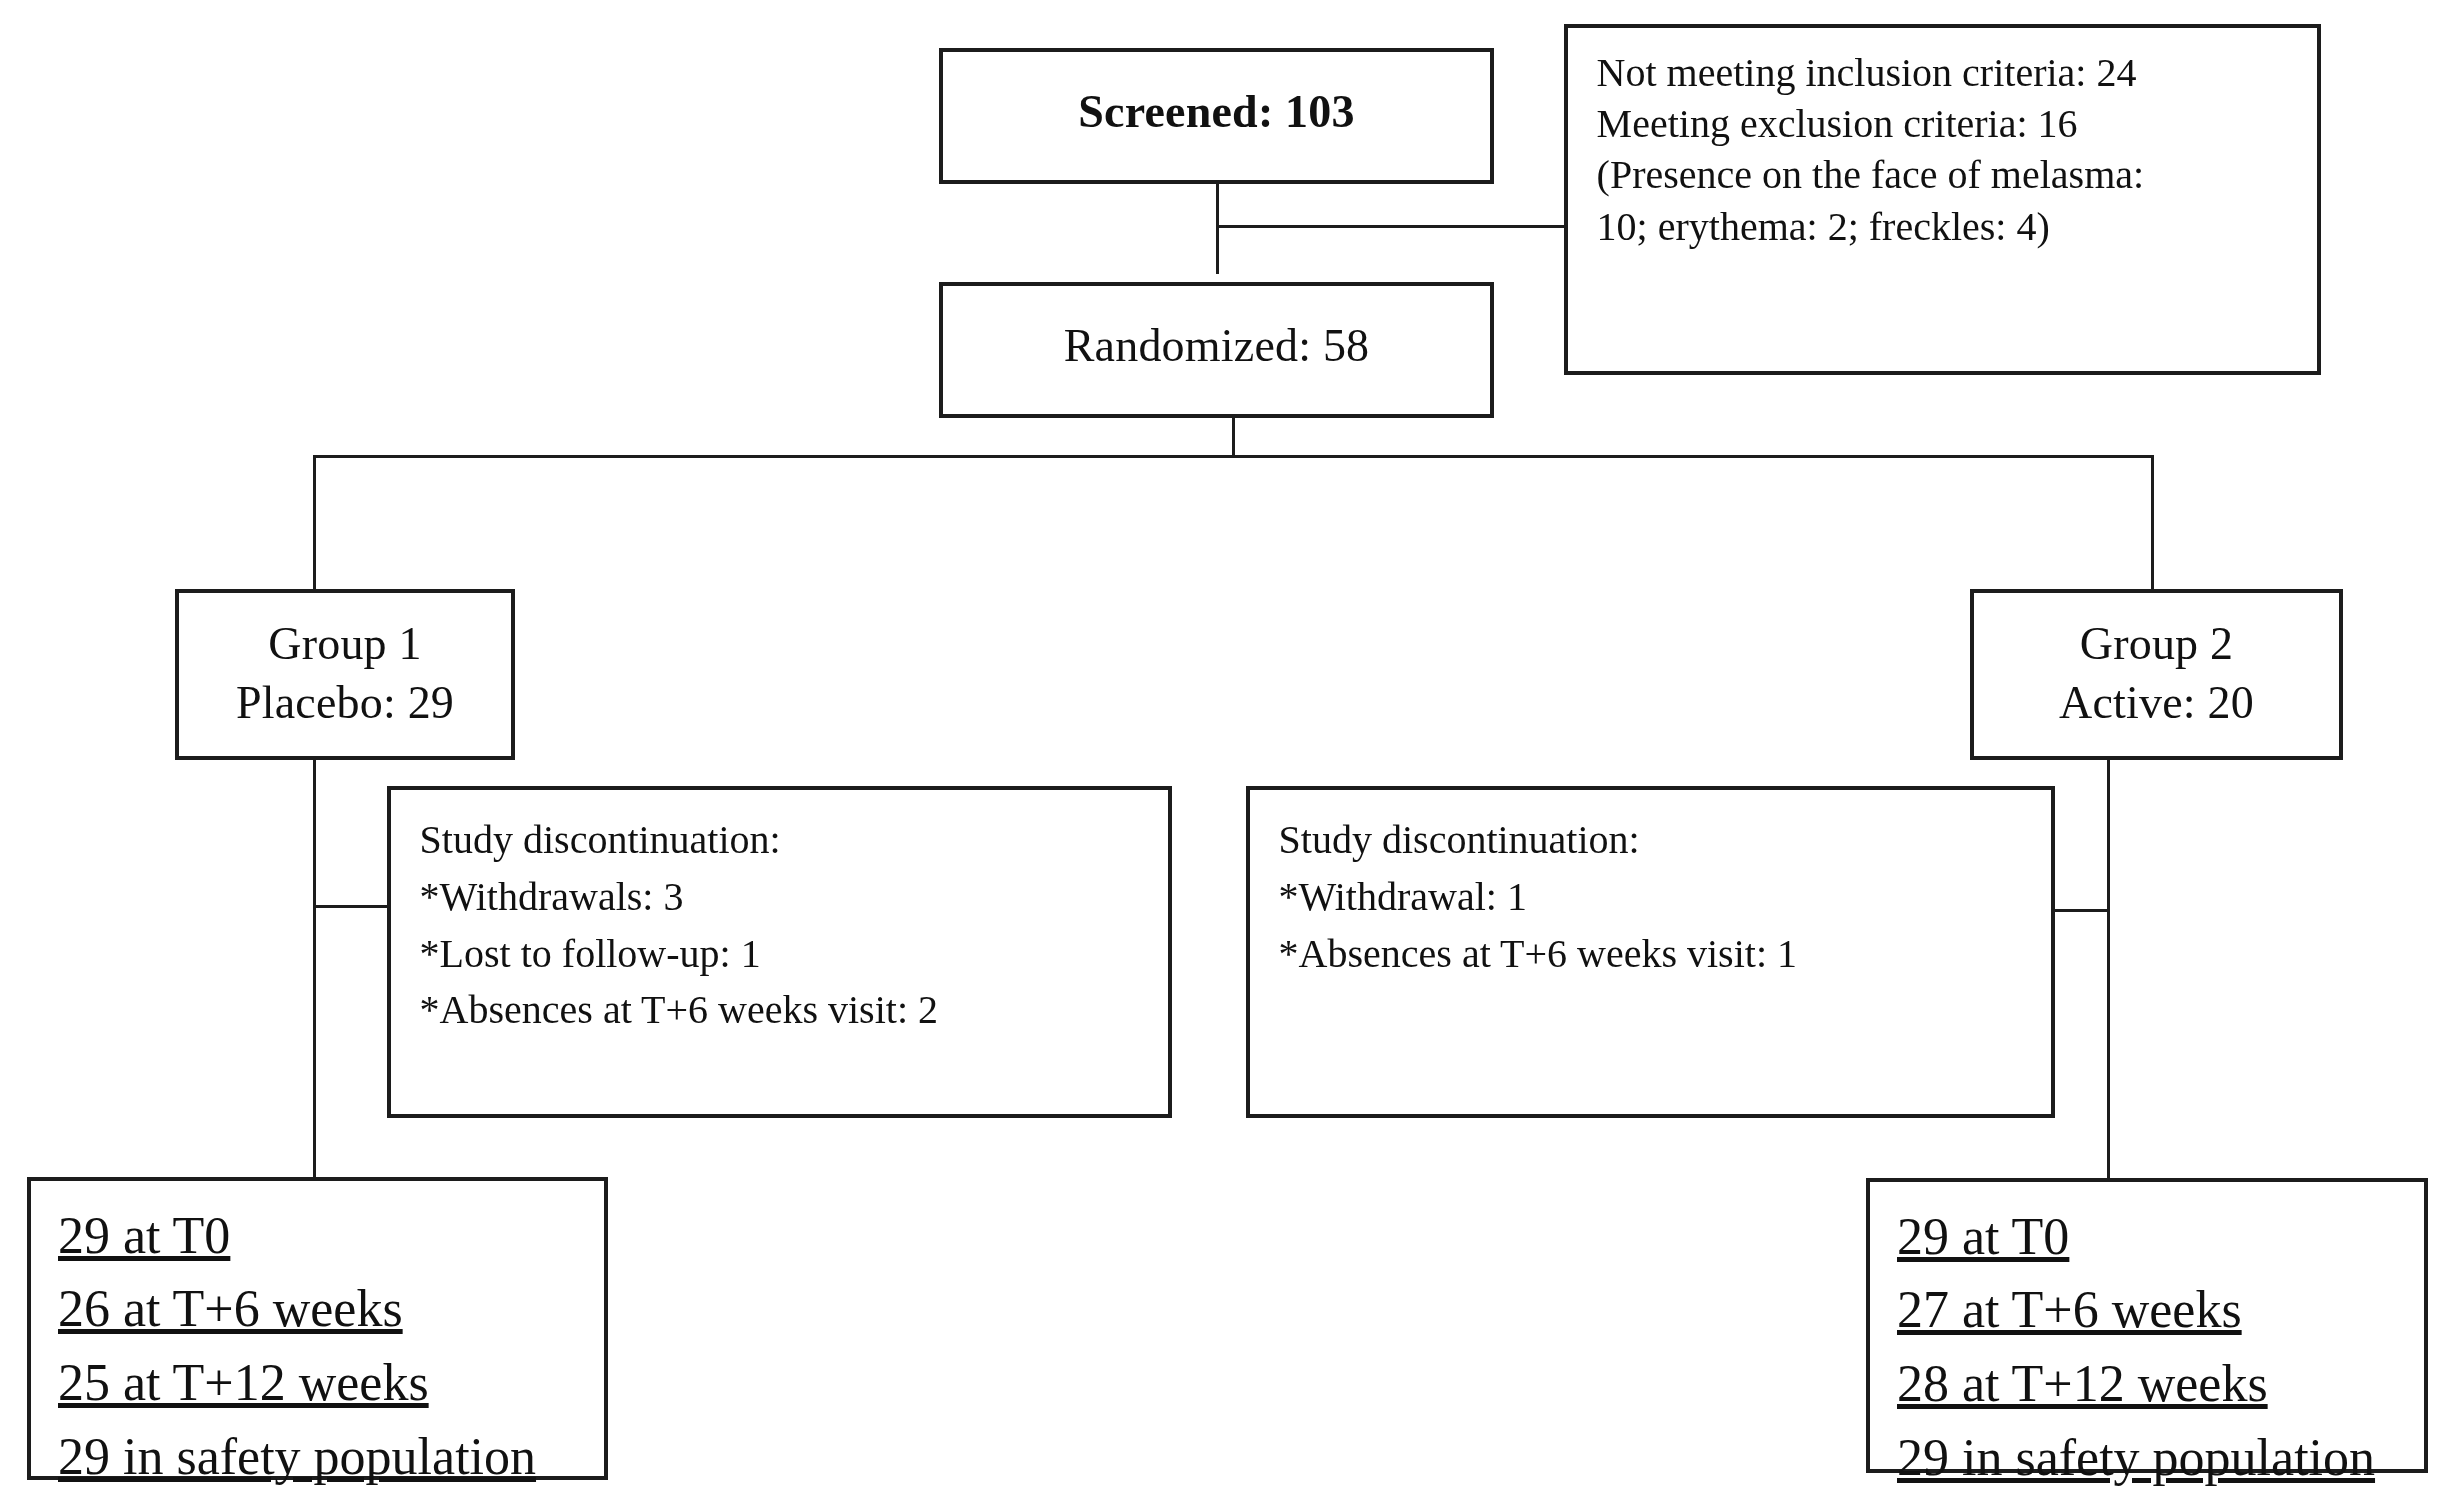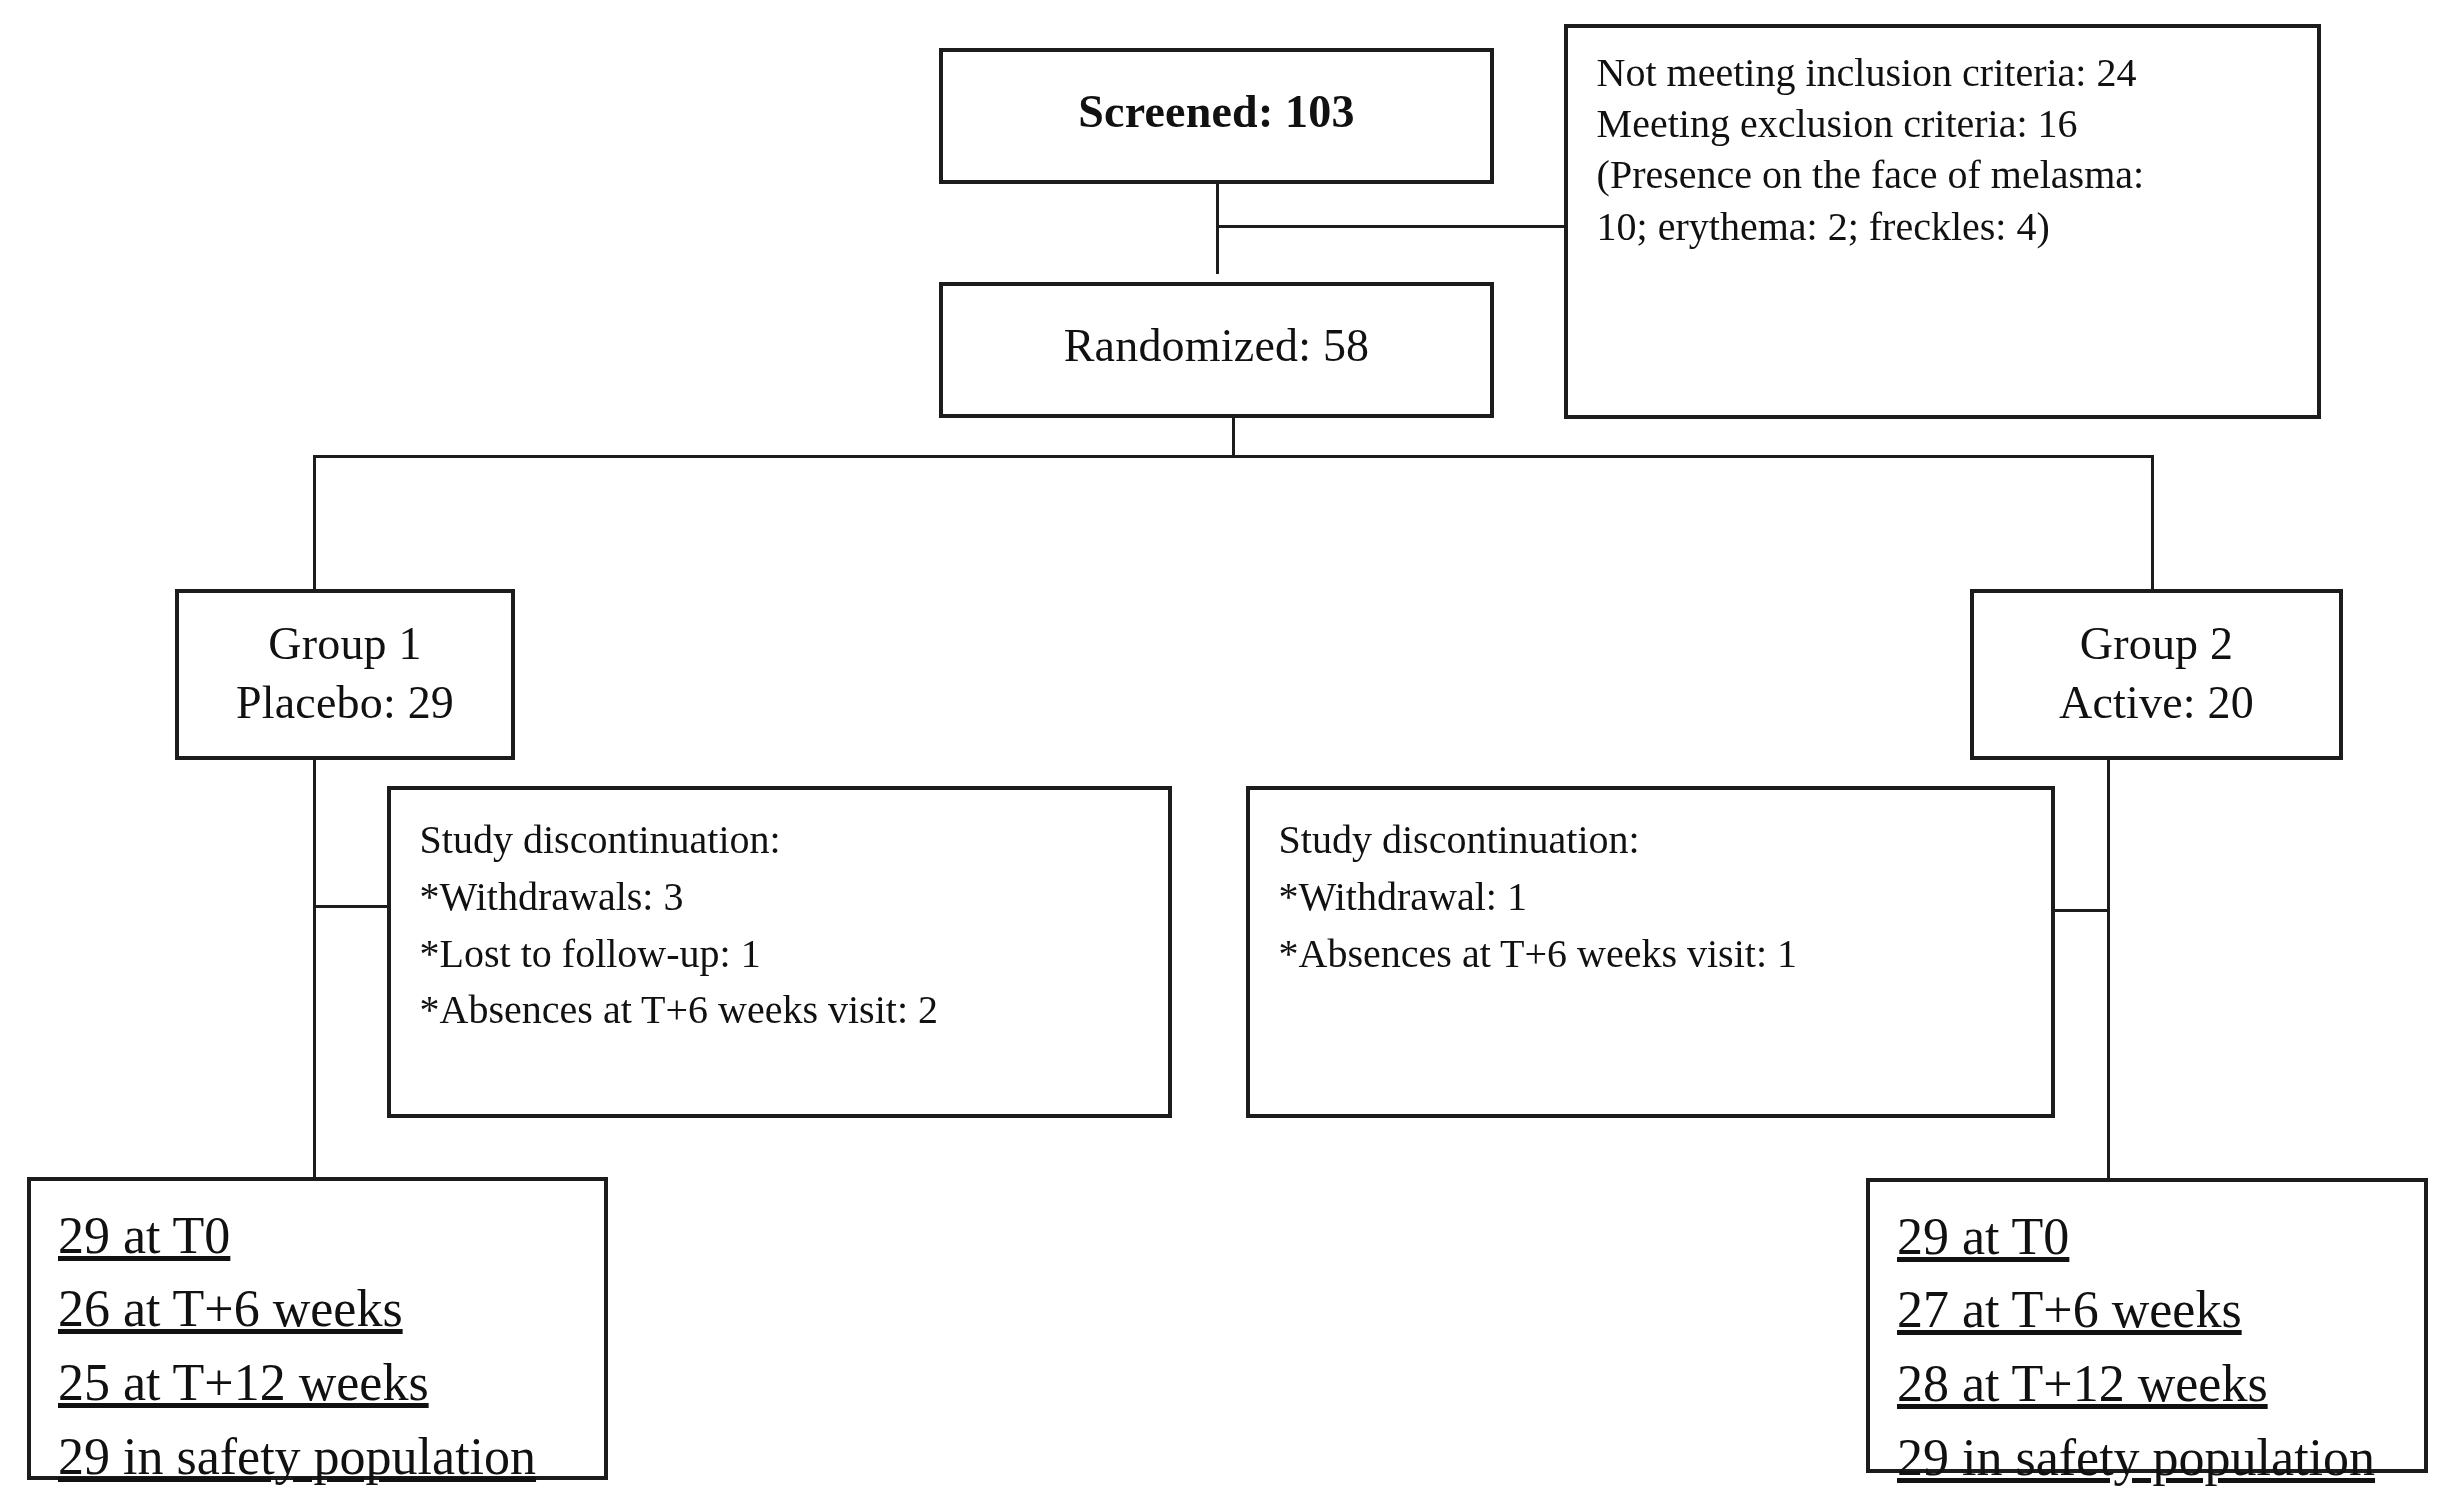--- a/index.html
+++ b/index.html
@@ -45,21 +45,21 @@
   .node.body .lines {
     text-align: left;
   }
   .node.body .line {
     font-size: 40px;
   }
 
   
   #box-screened   { left: 939px; top: 48px;   width: 555px;  height: 136px; }
   #box-randomized { left: 939px; top: 282px;  width: 555px;  height: 136px; }
-  #box-exclusions { left: 1564px; top: 24px;   width: 757px;  height: 395px; padding-left: 40px; }
+  #box-exclusions { left: 1564px; top: 24px;   width: 757px;  height: 351px; padding-left: 40px; }
   #box-group1     { left: 127px;  top: 589px;  width: 340px;  height: 171px; margin-left: 48px; }
   #box-group2     { left: 1970px; top: 589px;  width: 373px;  height: 171px; }
   #box-disc1      { left: 387px;  top: 786px;  width: 785px;  height: 332px; }
   #box-disc2      { left: 1246px; top: 786px;  width: 809px; height: 332px; }
   #box-out1       { left: 27px;   top: 1177px; width: 581px;  height: 303px; }
   #box-out2       { left: 1866px; top: 1178px; width: 562px;  height: 295px; }
 
   
   #box-screened .lines   { top: 30px; font-weight: bold; }
   #box-randomized .lines { top: 30px; }

